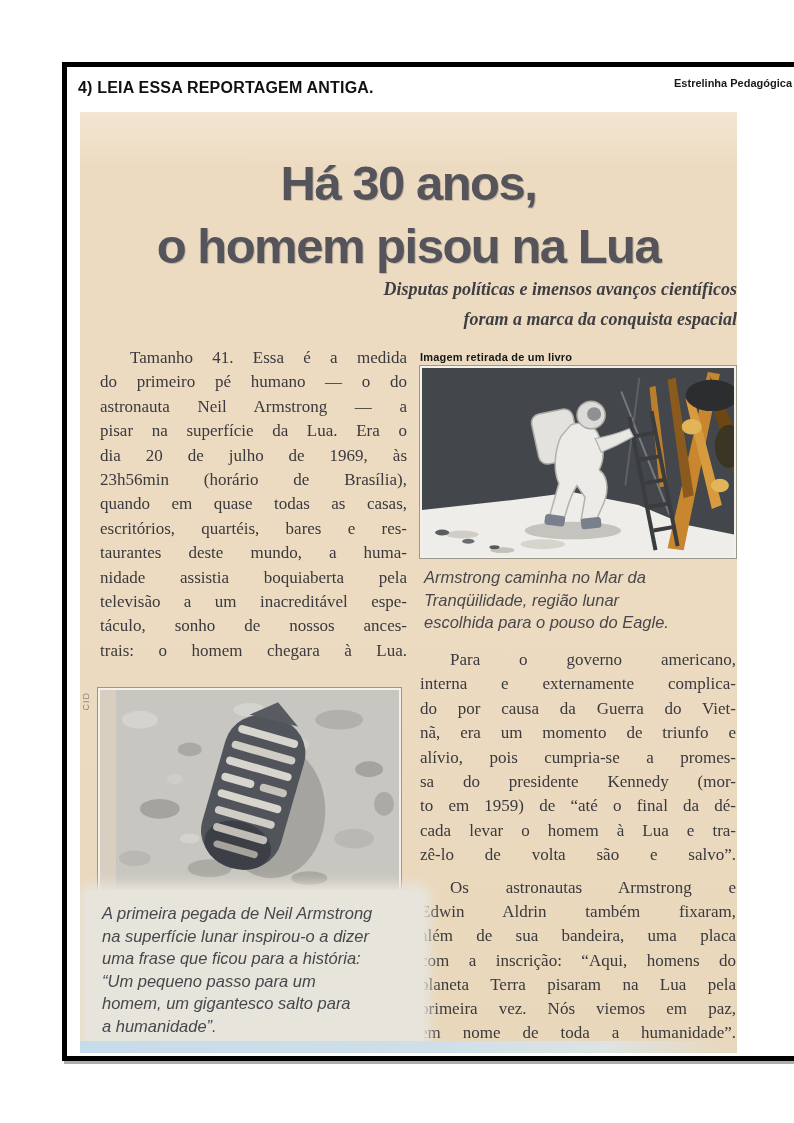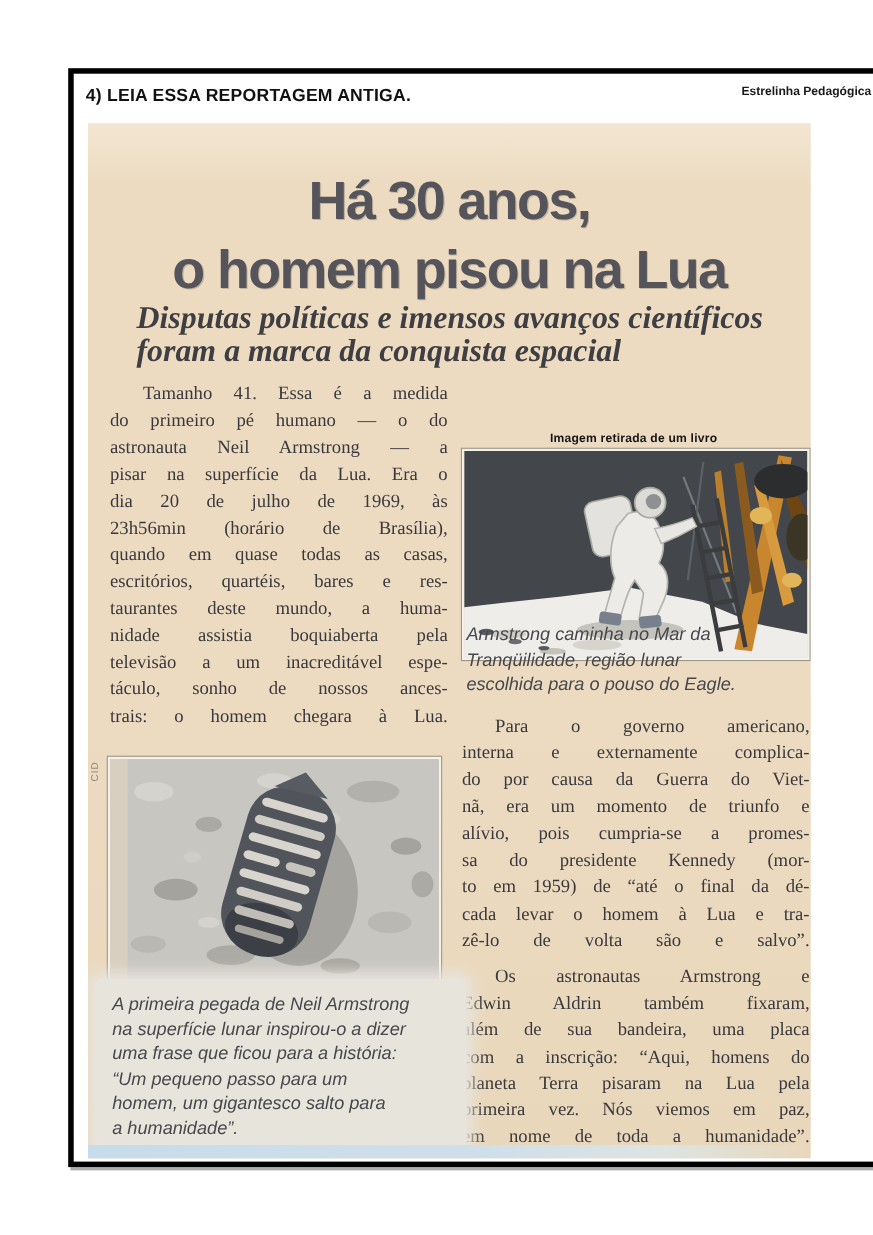--- a/index.html
+++ b/index.html
@@ -31,40 +31,40 @@
 
   .headline {
     position:absolute; left:0; top:40px; width:100%;
     text-align:center; white-space:pre-line;
     font-family:"Liberation Sans",sans-serif; font-weight:bold;
     font-size:49px; line-height:63px; letter-spacing:-1.5px; color:#55545a;
     text-shadow:1px 1px 0 rgba(60,58,64,0.25);
   }
   .subheadline {
     position:absolute; left:0; top:162px; width:100%;
-    text-align:left; white-space:pre-line;
+    text-align:right; white-space:pre-line;
     font-family:"Liberation Serif",serif; font-style:italic; font-weight:bold;
-    font-size:29px; line-height:30px; color:#3f3e42;padding-left:44px;
+    font-size:18px; line-height:30px; color:#3f3e42;padding-left:44px;
   }
 
   .par {
     position:absolute; white-space:pre-line;
     font-family:"Liberation Serif",serif; font-size:17px; line-height:24.4px;
     color:#3a393d; text-align:justify; text-align-last:justify; text-indent:30px;
   }
   .par-left  { left:20px;  top:234px; width:307px; }
   .par-r1    { left:340px; top:536px; width:316px; }
   .par-r2    { left:340px; top:764px; width:316px; line-height:24.2px; }
 
   .photo { border:2px solid #f3f1ea; outline:1px solid #9c978c; display:block; }
 
   .photo1-wrap { position:absolute; left:340px; top:239px; width:316px; }
   .photo-note {
-    display:block; text-align:center; padding-right:4px; margin-bottom:3px;
-    font-size:11px; font-weight:600; color:#161616; letter-spacing:0.2px;margin-top:42px;
+    display:block; text-align:left; padding-right:4px; margin-bottom:3px;
+    font-size:11px; font-weight:600; color:#161616; letter-spacing:0.2px;
   }
   .photo1 { width:100%; height:192px; }
 
   .cap {
     position:absolute; white-space:pre-line;
     font-family:"Liberation Sans",sans-serif; font-style:italic;
     font-size:16.5px; line-height:22.6px; color:#48484c;
   }
   .cap1 { left:344px; top:454px; width:305px;font-style:italic; }
   .cap2 { left:22px;  top:790px; width:330px; }

